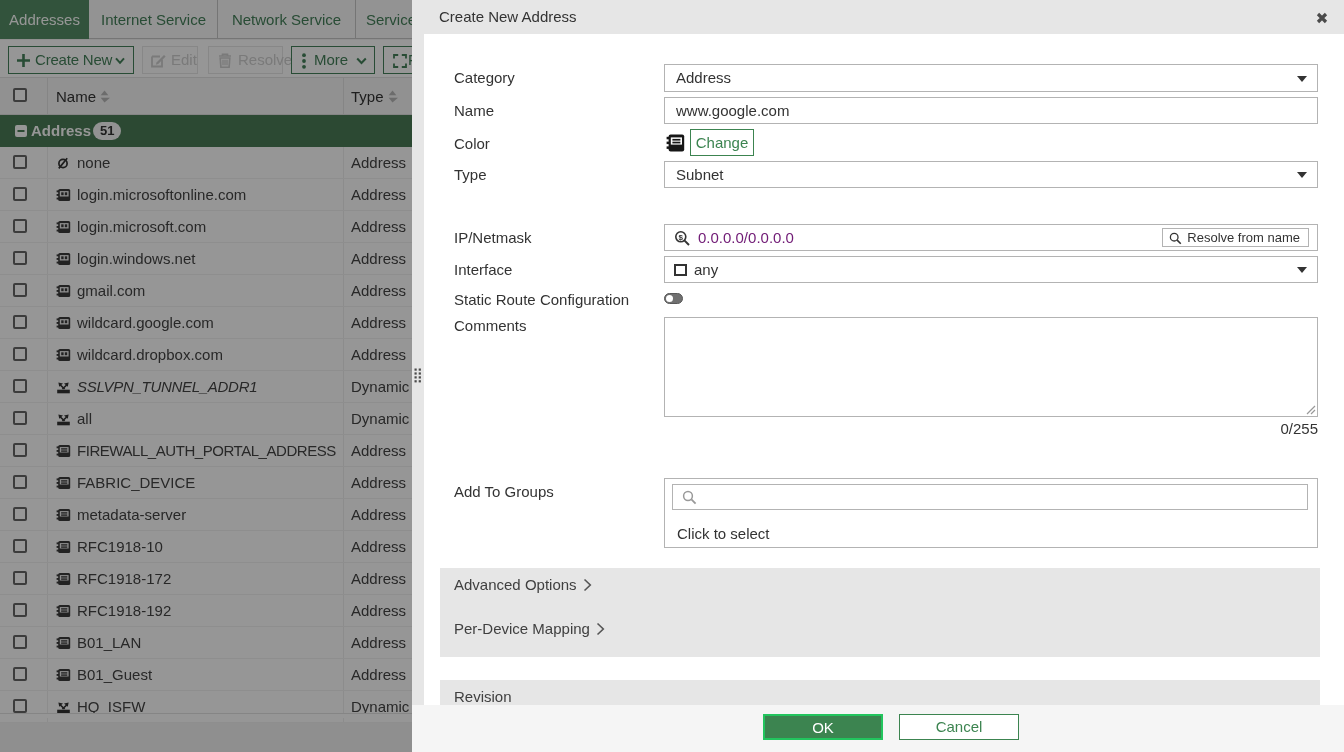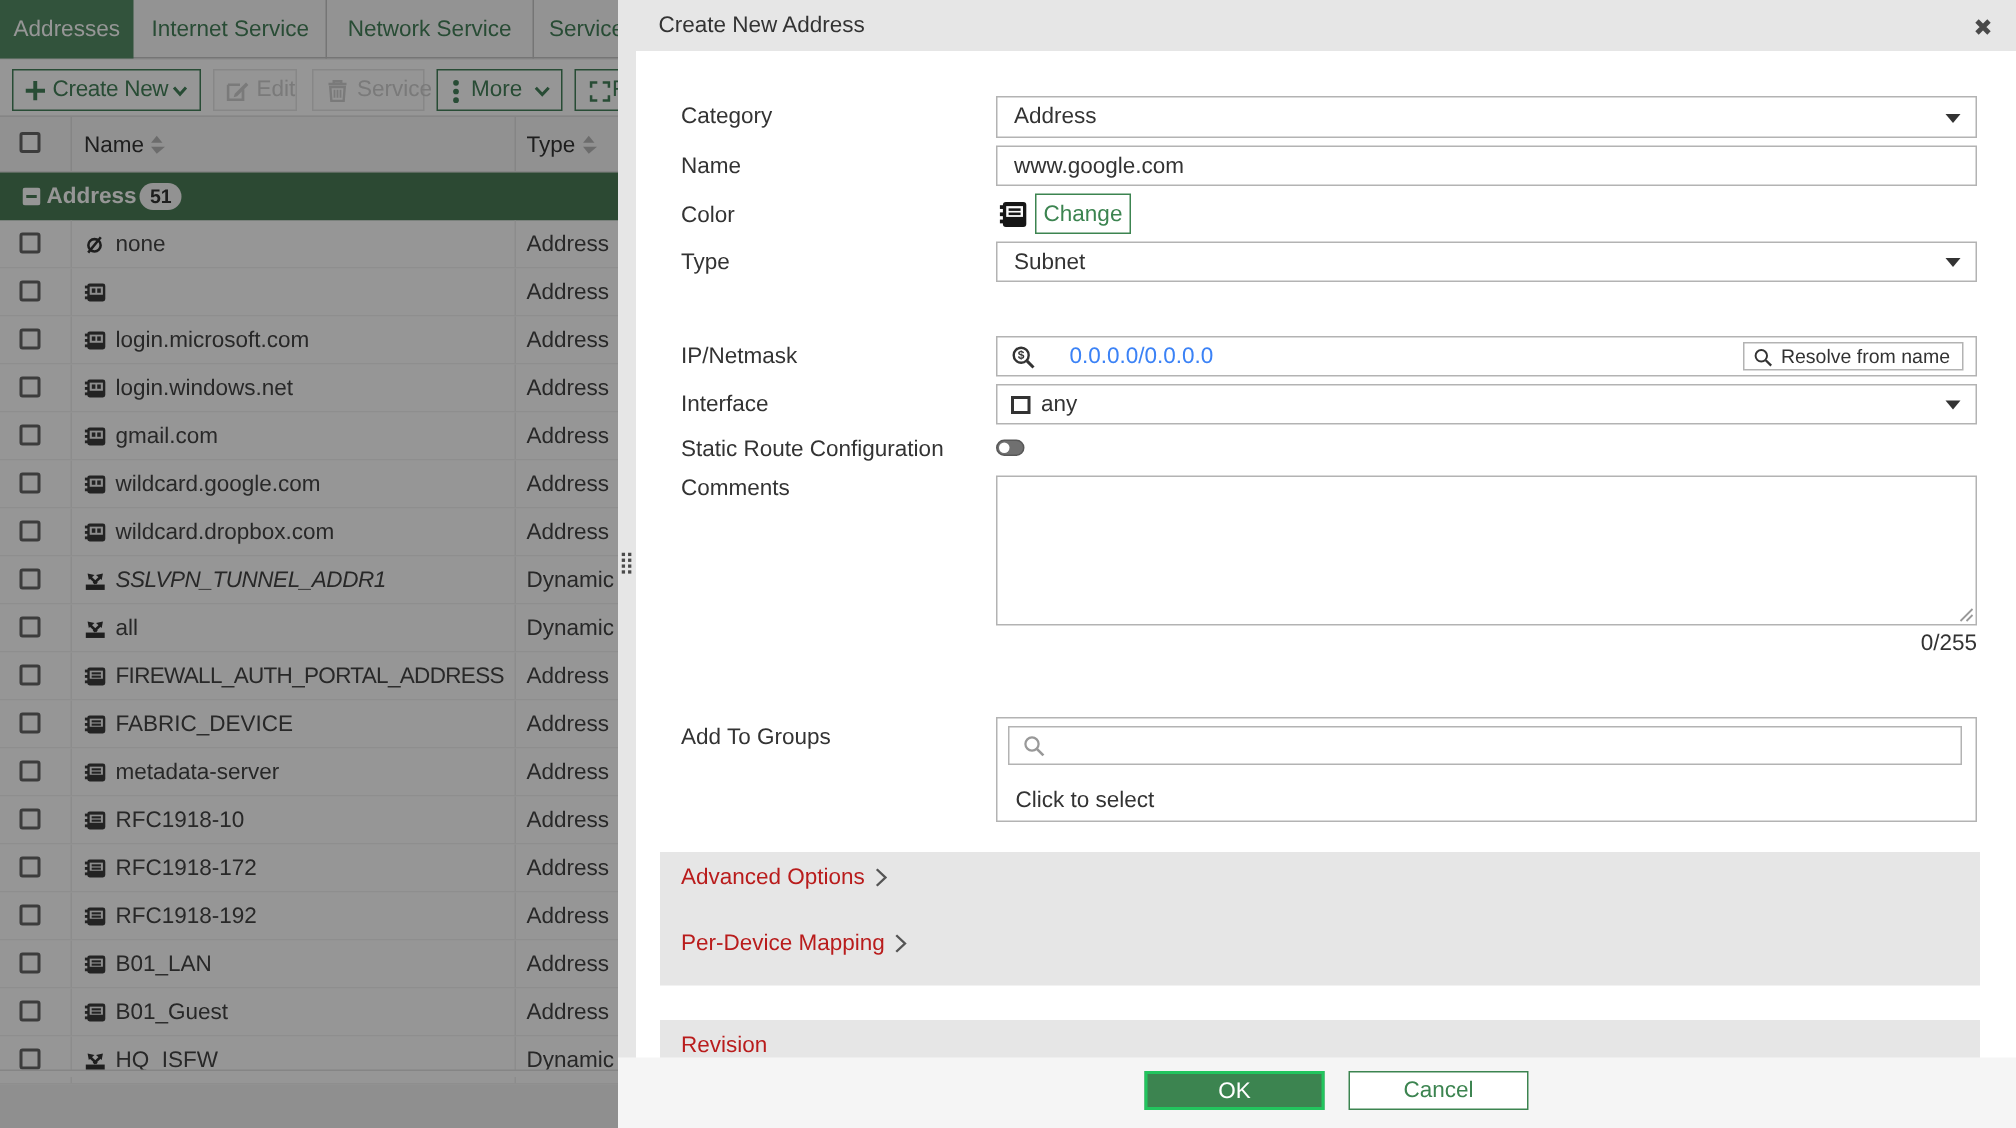--- a/index.html
+++ b/index.html
@@ -26,21 +26,21 @@
   .rsep { position:absolute; top:0; bottom:0; width:1px; background:#efefef; }
   
   #dim { position:absolute; left:0; top:0; width:412px; height:752px; background:rgba(0,0,0,0.41); }
   
   #modal { position:absolute; left:412px; top:0; width:932px; height:752px; background:#fff; }
   #mhead { position:absolute; left:0; top:0; width:932px; height:34px; background:#e6e6e6; font-size:15px; color:#333; line-height:34px; }
   #gutter { position:absolute; left:0; top:34px; width:12px; height:718px; background:#e6e6e6; }
   .lbl { position:absolute; left:42px; font-size:15px; color:#333; line-height:27px; }
   .ctl { position:absolute; left:252px; width:654px; border:1px solid #b3b3b3; background:#fff; font-size:15px; color:#333; }
   .caret { position:absolute; right:10px; top:11px; width:0; height:0; border-left:5px solid transparent; border-right:5px solid transparent; border-top:6px solid #333; }
-  .bar { position:absolute; left:28px; width:880px; height:45px; background:#e6e6e6; font-size:15px; color:#b91c1c; line-height:33px; }
+  .bar { position:absolute; left:28px; width:880px; height:45px; background:#e6e6e6; font-size:15px; color:#404040; line-height:33px; }
   #mfoot { position:absolute; left:0; top:705px; width:932px; height:47px; background:#f5f5f5; }
   .btn { position:absolute; top:9px; height:26px; font-size:15px; text-align:center; line-height:24px; }
 </style>
 </head>
 <body>
 <div id="page">
   <div id="tabbar">
     <div class="tab" style="left:218px; width:137px;">Network Service</div>
     <div class="tab" style="left:89px; width:129px;">Internet Service</div>
     <div class="tab" style="left:366px; width:100px; text-align:left;">Services</div>
@@ -64,21 +64,21 @@
           <path d="M5.5 9.5 13 2l1.6 1.6-7.5 7.5-2.3.7z" fill="#cfcfcf"></path>
         </svg>
       <span style="margin-left:28px;">Edit</span>
     </div>
     <div class="tbtn dis" style="left:208px;width:75px;">
       <svg style="position:absolute;left:9px;top:6px;" width="14" height="15" viewBox="0 0 14 15">
           <path d="M1 3h12M4.5 3V1.2h5V3" stroke="#cfcfcf" stroke-width="1.6" fill="none"></path>
           <path d="M2.2 5h9.6l-.7 9.3H2.9z" fill="none" stroke="#cfcfcf" stroke-width="1.6"></path>
           <path d="M5 6.8v5.4M7 6.8v5.4M9 6.8v5.4" stroke="#cfcfcf" stroke-width="1.2"></path>
         </svg>
-      <span style="margin-left:29px;">Service</span>
+      <span style="margin-left:29px;">Resolve</span>
     </div>
     <div class="tbtn" style="left:291px;width:84px;">
       <svg style="position:absolute;left:10px;top:6px;" width="4" height="16" viewBox="0 0 4 16">
           <circle cx="2" cy="2.2" r="1.9" fill="#45815a"></circle>
           <circle cx="2" cy="8" r="1.9" fill="#45815a"></circle>
           <circle cx="2" cy="13.8" r="1.9" fill="#45815a"></circle>
         </svg>
       <span style="margin-left:22px;">More</span>
       <svg style="position:absolute;right:7px;top:10px;" width="11" height="8" viewBox="0 0 11 8">
           <path d="M1.2 1.5 5.5 6 9.8 1.5" stroke="#45815a" stroke-width="2" fill="none"></path>
@@ -132,20 +132,21 @@
         <div class="rsep" style="left:343px;"></div>
         <span class="ic"><svg width="15" height="14" viewBox="0 0 15 14">
             <rect x="0.6" y="2.4" width="2.6" height="1.9" fill="#3d3d3d"></rect>
             <rect x="0.6" y="6" width="2.6" height="1.9" fill="#3d3d3d"></rect>
             <rect x="0.6" y="9.6" width="2.6" height="1.9" fill="#3d3d3d"></rect>
             <rect x="2.2" y="1" width="12" height="12" rx="1.6" fill="#3d3d3d"></rect>
             <rect x="3.8" y="3.1" width="8.8" height="5.4" fill="#f2f2f2"></rect>
             <rect x="5.2" y="4.3" width="2.4" height="2.9" fill="#3d3d3d"></rect>
             <rect x="8.8" y="4.3" width="2.4" height="2.9" fill="#3d3d3d"></rect>
           </svg></span>
+        <span class="nm">login.microsoftonline.com</span>
         <span class="ty">Address</span>
       </div>
 <div class="row" style="top:211px;">
         <div class="cb" style="top:8px;"></div>
         <div class="rsep" style="left:47px;"></div>
         <div class="rsep" style="left:343px;"></div>
         <span class="ic"><svg width="15" height="14" viewBox="0 0 15 14">
             <rect x="0.6" y="2.4" width="2.6" height="1.9" fill="#3d3d3d"></rect>
             <rect x="0.6" y="6" width="2.6" height="1.9" fill="#3d3d3d"></rect>
             <rect x="0.6" y="9.6" width="2.6" height="1.9" fill="#3d3d3d"></rect>
@@ -437,21 +438,21 @@
     <div class="lbl" style="top:161px;">Type</div>
     <div class="ctl" style="top:161px;height:27px;line-height:25px;"><span style="margin-left:11px;">Subnet</span><span class="caret" style="top:10px;"></span></div>
 
     <div class="lbl" style="top:224px;">IP/Netmask</div>
     <div class="ctl" style="top:224px;height:27px;line-height:25px;">
       <svg style="position:absolute;left:9px;top:5px;" width="17" height="17" viewBox="0 0 17 17">
           <circle cx="6.8" cy="6.8" r="5" stroke="#333" fill="none" stroke-width="1.6"></circle>
           <line x1="10.6" y1="10.6" x2="15" y2="15" stroke="#333" stroke-width="2"></line>
           <text x="6.8" y="9.6" font-size="8" font-weight="bold" fill="#333" text-anchor="middle" font-family="Liberation Sans">$</text>
         </svg>
-      <span style="margin-left:48px;color:#3b82f6;">0.0.0.0/0.0.0.0</span>
+      <span style="margin-left:33px;color:#701a75;">0.0.0.0/0.0.0.0</span>
       <div style="position:absolute;right:8px;top:3px;height:19px;border:1px solid #b3b3b3;background:#fff;font-size:13px;color:#333;line-height:17px;padding:0 8px 0 24px;">
         <svg style="position:absolute;left:6px;top:3px;" width="13" height="13" viewBox="0 0 15 15">
             <circle cx="6" cy="6" r="4.4" stroke="#333" fill="none" stroke-width="1.5"></circle>
             <line x1="9.4" y1="9.4" x2="13.6" y2="13.6" stroke="#333" stroke-width="1.8"></line>
           </svg>
         Resolve from name</div>
     </div>
 
     <div class="lbl" style="top:256px;">Interface</div>
     <div class="ctl" style="top:256px;height:27px;line-height:25px;">

